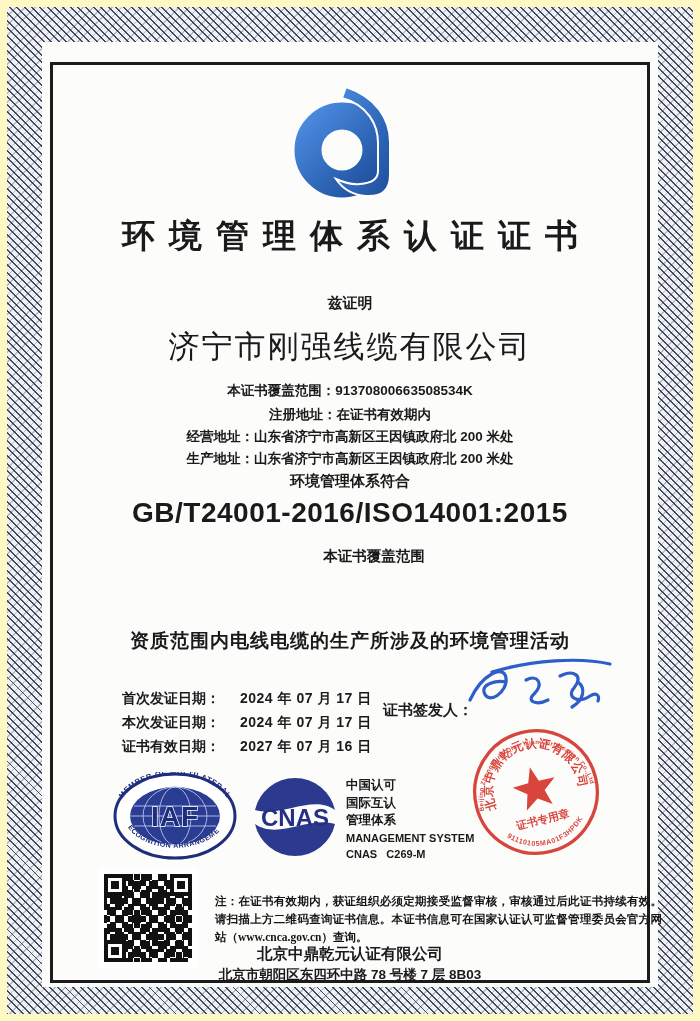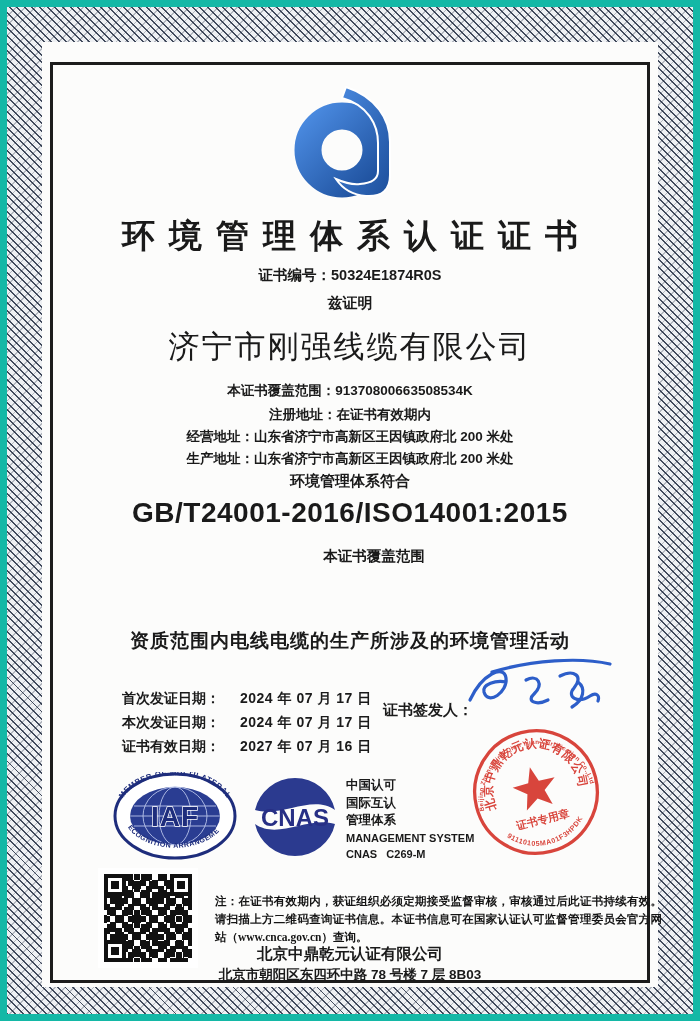--- a/index.html
+++ b/index.html
@@ -1,16 +1,16 @@
 <!DOCTYPE html>
 <html><head>
 <meta charset="utf-8">
 <style>
   html,body{margin:0;padding:0;background:#ffffff;}
-  .cert{position:relative;width:700px;height:1021px;background:#14b8a6;overflow:hidden;
+  .cert{position:relative;width:700px;height:1021px;background:#fef9c3;overflow:hidden;
         font-family:"Liberation Sans","DejaVu Sans",sans-serif;color:#1a1a1a;}
   
   .band{position:absolute;inset:7px;background-color:#eef0f3;
     background-image:
       repeating-linear-gradient(45deg, rgba(42,52,72,.88) 0 1.4px, transparent 1.4px 5.4px),
       repeating-linear-gradient(-45deg, rgba(42,52,72,.30) 0 1.2px, transparent 1.2px 6.8px);}
   .band-inner{position:absolute;left:42px;right:42px;top:42px;bottom:34px;background:#fcfcfb;}
   .frame{position:absolute;left:50px;right:50px;top:62px;bottom:38px;border:3px solid #1c1c1c;}
   .abs{position:absolute;}
   .ctr{left:0;width:700px;text-align:center;}
@@ -66,23 +66,20 @@
           <stop offset="1" stop-color="#1d4f9c"></stop>
       </linearGradient>
     </defs>
     <circle cx="52" cy="63" r="34" fill="none" stroke="url(#lg)" stroke-width="27"></circle>
     <path d="M 56,0 C 86,10 100,32 100,55 L 100,88 C 100,103 92,110 76,109
              C 62,108 52,101 46,92 C 55,96 62,98 70,97 C 84,96 88,90 88,84
              L 88,56 C 88,38 78,18 52,11 Z" fill="url(#lg)" stroke="#ffffff" stroke-width="2"></path>
   </svg>
 
   <div class="abs ctr title">环境管理体系认证证书</div>
-  <div class="abs ctr certno">
-    <span>证书编号：</span><span>50324E1874R0S</span>
-  </div>
   <div class="abs ctr certify">兹证明</div>
   <div class="abs ctr company">济宁市刚强线缆有限公司</div>
   <div class="abs ctr credit">
     <span>本证书覆盖范围：</span><span>91370800663508534K</span>
   </div>
   <div class="abs ctr addr" style="top:406px">
     <span>注册地址：</span><span>在证书有效期内</span>
   </div>
   <div class="abs ctr addr" style="top:428px">
     <span>经营地址：</span><span>山东省济宁市高新区王因镇政府北 200 米处</span>

